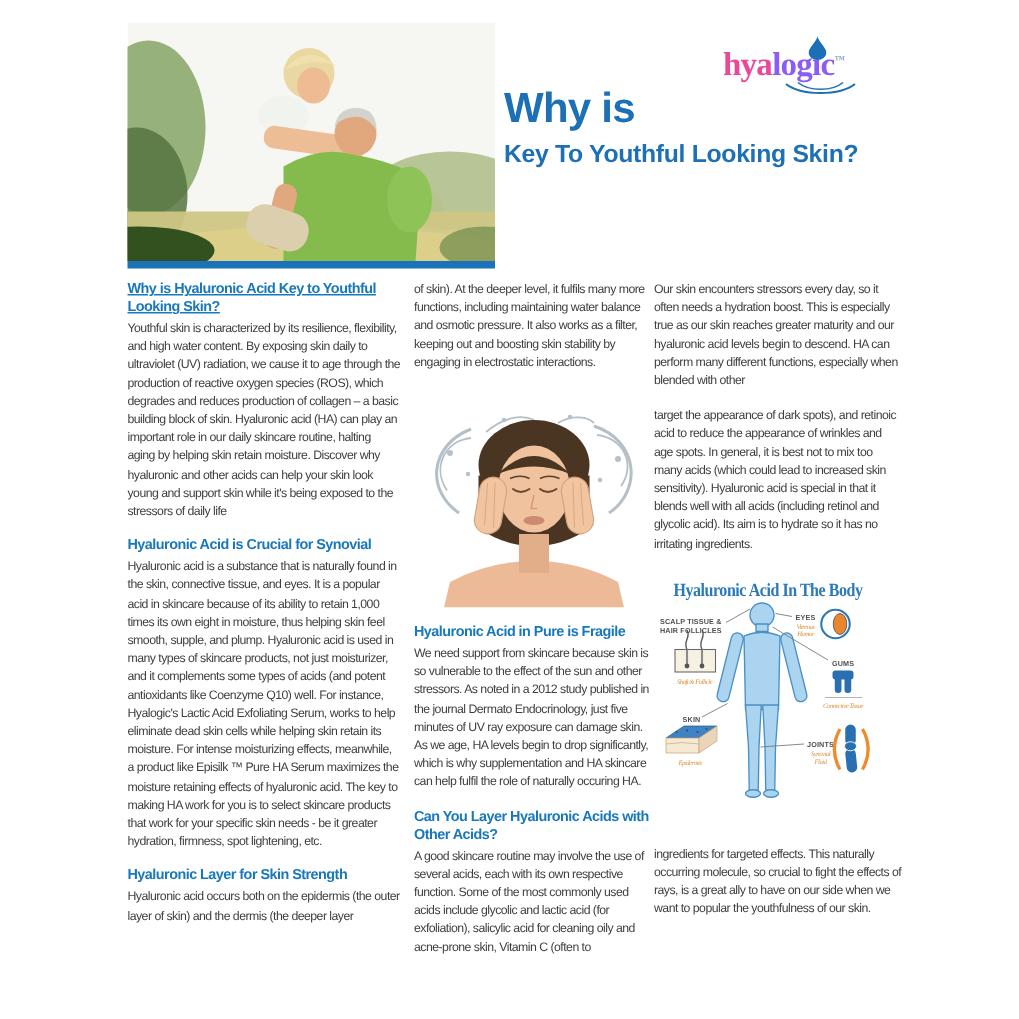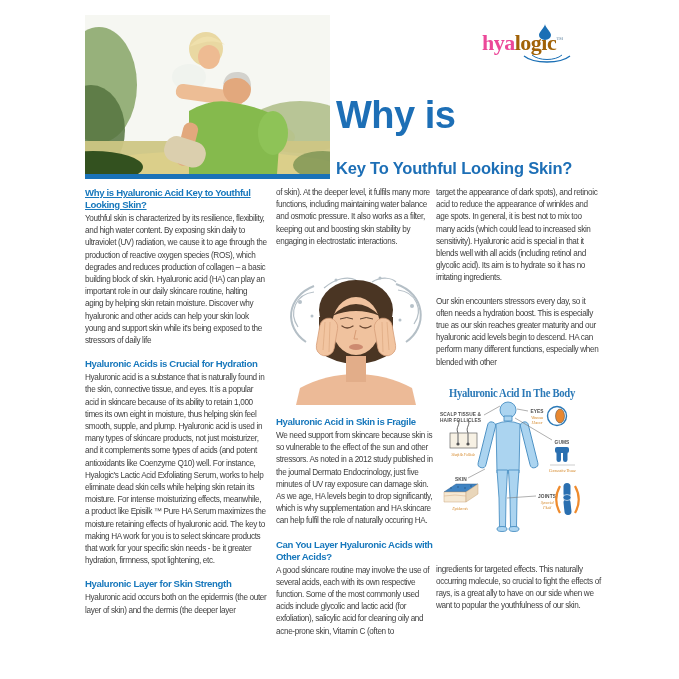--- a/index.html
+++ b/index.html
@@ -8,29 +8,29 @@
 
   
   .photo { position:absolute; left:85px; top:15px; width:245px; height:164px; }
   .photo svg { display:block; }
   .photo-bar { position:absolute; left:0; right:0; bottom:0; height:5px; background:#1a72b8; }
 
   
   .logo { position:absolute; left:482px; top:30px; width:120px; height:40px;
           font-family:"Liberation Serif", serif; font-weight:bold; font-size:22px; letter-spacing:-0.5px; }
   .logo-hya { color:#ec4899; }
-  .logo-logic { color:#a16207; }
+  .logo-logic { color:#8b5cf6; }
   .logo-tm { font-size:7px; color:#8fa8bc; vertical-align:super; letter-spacing:0; }
   .logo-drop { position:absolute; left:57px; top:-6px; }
   .logo-ripples { position:absolute; left:40px; top:24px; }
 
   
   .title-block { position:absolute; left:336px; top:56px; width:300px; color:#1d6fb6; font-weight:bold; }
-  .title-l1, .title-l2 { font-size:38px; line-height:32px; letter-spacing:-0.5px;margin-top:43px; }
-  .subtitle { font-size:16.5px; margin-top:28px; letter-spacing:-0.2px; }
+  .title-l1, .title-l2 { font-size:28px; line-height:32px; letter-spacing:-0.5px; }
+  .subtitle { font-size:16.5px; margin-top:6px; letter-spacing:-0.2px; }
 
   
   .col { position:absolute; top:187px; font-size:8.2px; letter-spacing:-0.35px; line-height:12.2px; color:#3f3f3f; }
   .col1 { left:85px;  width:182px; }
   .col2 { left:276px; width:161px; }
   .col3 { left:436px; width:165px; }
   .col h3 { color:#1878bc; font-size:9.6px; letter-spacing:-0.35px; line-height:12px; margin:11px 0 2px; font-weight:bold; }
   .col h3:first-child { margin-top:0;text-decoration:underline; }
   .col p { margin:0 0 11px; }
   .face-photo { margin:24px 0 10px; }
@@ -90,21 +90,21 @@
   </div>
 
   <div class="title-block">
     <div class="title-l1">Why is</div>
     <div class="subtitle">Key To Youthful Looking Skin?</div>
   </div>
 
   <div class="col col1">
     <h3>Why is Hyaluronic Acid Key to Youthful Looking Skin?</h3>
     <p>Youthful skin is characterized by its resilience, flexibility, and high water content. By exposing skin daily to ultraviolet (UV) radiation, we cause it to age through the production of reactive oxygen species (ROS), which degrades and reduces production of collagen – a basic building block of skin. Hyaluronic acid (HA) can play an important role in our daily skincare routine, halting aging by helping skin retain moisture. Discover why hyaluronic and other acids can help your skin look young and support skin while it's being exposed to the stressors of daily life</p>
-    <h3>Hyaluronic Acids is Crucial for Hydration</h3>
+    <h3>Hyaluronic Acid is Crucial for Synovial</h3>
     <p>Hyaluronic acid is a substance that is naturally found in the skin, connective tissue, and eyes. It is a popular acid in skincare because of its ability to retain 1,000 times its own eight in moisture, thus helping skin feel smooth, supple, and plump. Hyaluronic acid is used in many types of skincare products, not just moisturizer, and it complements some types of acids (and potent antioxidants like Coenzyme Q10) well. For instance, Hyalogic's Lactic Acid Exfoliating Serum, works to help eliminate dead skin cells while helping skin retain its moisture. For intense moisturizing effects, meanwhile, a product like Episilk ™ Pure HA Serum maximizes the moisture retaining effects of hyaluronic acid. The key to making HA work for you is to select skincare products that work for your specific skin needs - be it greater hydration, firmness, spot lightening, etc.</p>
     <h3>Hyaluronic Layer for Skin Strength</h3>
     <p>Hyaluronic acid occurs both on the epidermis (the outer layer of skin) and the dermis (the deeper layer</p>
   </div>
 
   <div class="col col2">
     <p>of skin). At the deeper level, it fulfils many more functions, including maintaining water balance and osmotic pressure. It also works as a filter, keeping out and boosting skin stability by engaging in electrostatic interactions.</p>
     <div class="face-photo">
       <svg width="160" height="133" viewBox="0 0 160 133">
         <rect width="160" height="133" fill="#ffffff"></rect>
@@ -145,29 +145,29 @@
           <rect x="100" y="46" width="18" height="38" rx="9" transform="rotate(-10 109 65)"></rect>
         </g>
         <g stroke="#dca87f" stroke-width="0.7">
           <line x1="49" y1="50" x2="47" y2="78"></line>
             <line x1="54" y1="50" x2="53" y2="80"></line>
           <line x1="111" y1="50" x2="113" y2="78"></line>
             <line x1="106" y1="50" x2="107" y2="80"></line>
         </g>
       </svg>
     </div>
-    <h3>Hyaluronic Acid in Skin is Fragile</h3>
+    <h3>Hyaluronic Acid in Pure is Fragile</h3>
     <p>We need support from skincare because skin is so vulnerable to the effect of the sun and other stressors. As noted in a 2012 study published in the journal Dermato Endocrinology, just five minutes of UV ray exposure can damage skin. As we age, HA levels begin to drop significantly, which is why supplementation and HA skincare can help fulfil the role of naturally occuring HA.</p>
     <h3>Can You Layer Hyaluronic Acids with Other Acids?</h3>
     <p>A good skincare routine may involve the use of several acids, each with its own respective function. Some of the most commonly used acids include glycolic and lactic acid (for exfoliation), salicylic acid for cleaning oily and acne-prone skin, Vitamin C (often to</p>
   </div>
 
   <div class="col col3">
+    <p>Our skin encounters stressors every day, so it often needs a hydration boost. This is especially true as our skin reaches greater maturity and our hyaluronic acid levels begin to descend. HA can perform many different functions, especially when blended with other</p>
     <p>target the appearance of dark spots), and retinoic acid to reduce the appearance of wrinkles and age spots. In general, it is best not to mix too many acids (which could lead to increased skin sensitivity). Hyaluronic acid is special in that it blends well with all acids (including retinol and glycolic acid). Its aim is to hydrate so it has no irritating ingredients.</p>
-    <p>Our skin encounters stressors every day, so it often needs a hydration boost. This is especially true as our skin reaches greater maturity and our hyaluronic acid levels begin to descend. HA can perform many different functions, especially when blended with other</p>
 
     <div class="diagram">
       <svg width="165" height="178" viewBox="0 0 165 178">
         <text class="dgtitle" x="76" y="17" text-anchor="middle" textLength="126" lengthAdjust="spacingAndGlyphs">Hyaluronic Acid In The Body</text>
 
         <g fill="#abd4f0" stroke="#4b90c3" stroke-width="0.9">
           <circle cx="72" cy="30" r="8"></circle>
           <path d="M68 36 L68 41 L76 41 L76 36 Z"></path>
           <rect x="52" y="42" width="8" height="47" rx="4" transform="rotate(14 56 44)"></rect>
           <rect x="84" y="42" width="8" height="47" rx="4" transform="rotate(-14 88 44)"></rect>

